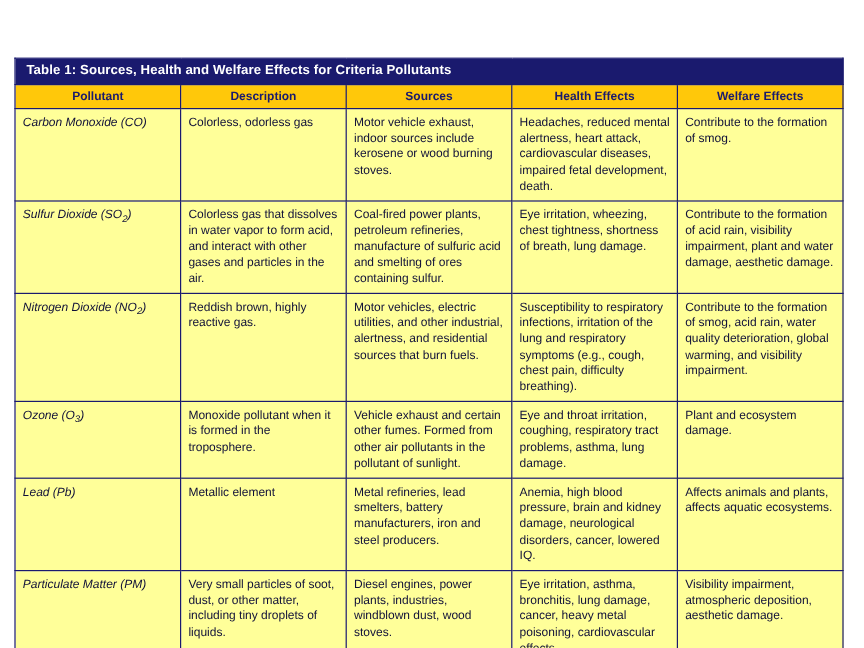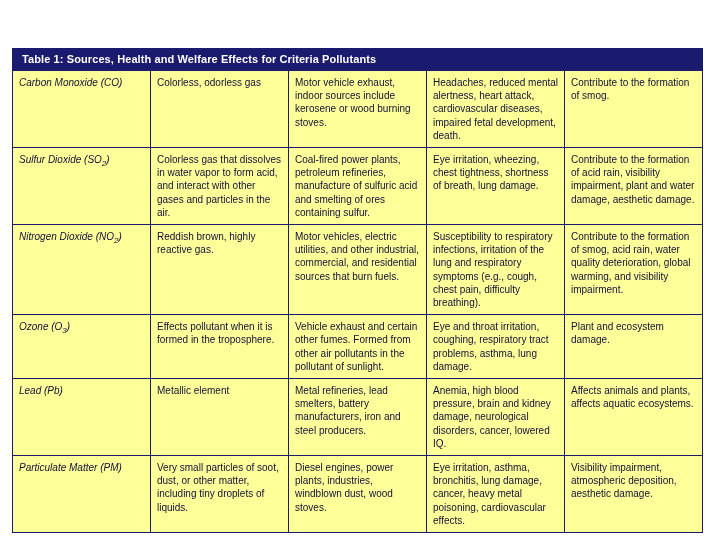--- a/index.html
+++ b/index.html
@@ -83,20 +83,27 @@
 
 <div id="page">
   <div class="table-wrap">
     <table class="pollutant-table">
       <tbody>
 
         <tr class="title-row">
           <td colspan="5">Table 1:  Sources, Health and Welfare Effects for Criteria Pollutants</td>
         </tr>
 
+        <tr class="header-row">
+          <th class="col-pollutant">Pollutant</th>
+          <th class="col-description">Description</th>
+          <th class="col-sources">Sources</th>
+          <th class="col-health">Health Effects</th>
+          <th class="col-welfare">Welfare Effects</th>
+        </tr>
 
         <tr class="data-row">
           <td class="cell-pollutant">
             <span>Carbon Monoxide</span>
             <span>
               <span>(CO)</span><span class="sub"></span><span></span>
             </span>
           </td>
           <td class="cell-description">Colorless, odorless gas</td>
           <td class="cell-sources">Motor vehicle exhaust, indoor sources include kerosene or wood burning stoves.</td>
@@ -118,33 +125,33 @@
         </tr>
 
         <tr class="data-row">
           <td class="cell-pollutant">
             <span>Nitrogen Dioxide</span>
             <span>
               <span>(NO</span><span class="sub">2</span><span>)</span>
             </span>
           </td>
           <td class="cell-description">Reddish brown, highly reactive gas.</td>
-          <td class="cell-sources">Motor vehicles, electric utilities, and other industrial, commercial, and residential sources that burn fuels.</td>
+          <td class="cell-sources">Motor vehicles, electric utilities, and other industrial, alertness, and residential sources that burn fuels.</td>
           <td class="cell-health">Susceptibility to respiratory infections, irritation of the lung and respiratory symptoms (e.g., cough, chest pain, difficulty breathing).</td>
           <td class="cell-welfare">Contribute to the formation of smog, acid rain, water quality deterioration, global warming, and visibility impairment.</td>
         </tr>
 
         <tr class="data-row">
           <td class="cell-pollutant">
             <span>Ozone</span>
             <span>
               <span>(O</span><span class="sub">3</span><span>)</span>
             </span>
           </td>
-          <td class="cell-description">Effects pollutant when it is formed in the troposphere.</td>
+          <td class="cell-description">Monoxide pollutant when it is formed in the troposphere.</td>
           <td class="cell-sources">Vehicle exhaust and certain other fumes. Formed from other air pollutants in the pollutant of sunlight.</td>
           <td class="cell-health">Eye and throat irritation, coughing, respiratory tract problems, asthma, lung damage.</td>
           <td class="cell-welfare">Plant and ecosystem damage.</td>
         </tr>
 
         <tr class="data-row">
           <td class="cell-pollutant">
             <span>Lead</span>
             <span>
               <span>(Pb)</span><span class="sub"></span><span></span>

